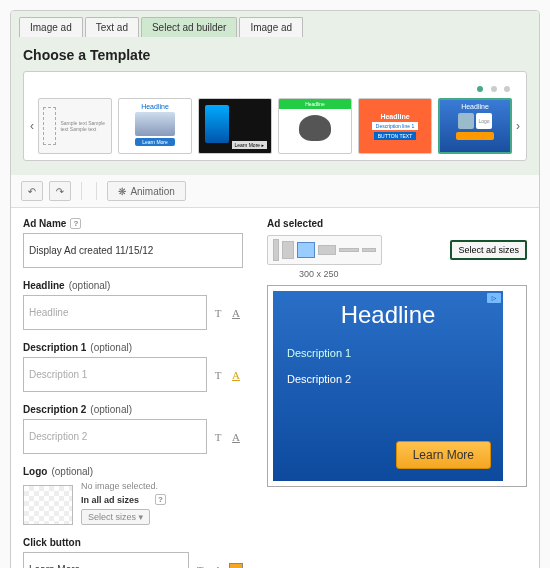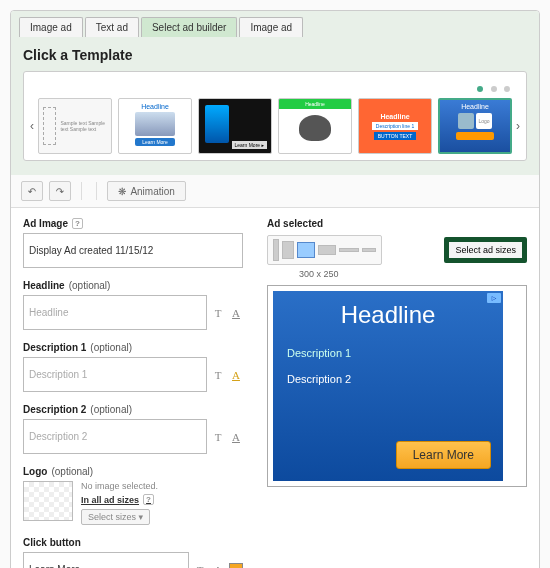--- a/index.html
+++ b/index.html
@@ -59,37 +59,37 @@
 .fld { margin-bottom:12px; }
 .fld-label { font-size:10px; font-weight:bold; color:#222; margin-bottom:4px; display:flex; align-items:center; gap:4px; }
 .opt { font-weight:normal; color:#555; }
 .help { display:inline-flex; width:11px; height:11px; border:1px solid #bbb; border-radius:2px; font-size:8px; align-items:center; justify-content:center; color:#888; cursor:pointer; }
 .inputrow { display:flex; align-items:center; gap:4px; }
 .inputrow input { flex:1; border:1px solid #bbb; padding:3px 5px; font-size:10px; color:#333; background:#fff; height:35px; }
 .inputrow input::placeholder { color:#aaa; }
 .fic { width:14px; text-align:center; font-size:11px; color:#888; font-family:Georgia,serif; cursor:pointer; }
 .swatch { width:14px; height:14px; border:1px solid #888; cursor:pointer; }
 
-.logo-row { display:flex; align-items:flex-start; gap:8px; }
+.logo-row { display:flex; align-items:flex-end; gap:8px; }
 .logo-box { width:50px; height:40px; border:1px solid #bbb; background: repeating-conic-gradient(#eee 0 25%, #fff 0 50%) 0 0/10px 10px; }
 .logo-info { font-size:9px; color:#888; }
-.logo-info .l2 { color:#333; font-weight:bold; margin-top:3px; display:flex; align-items:center; gap:4px;text-decoration:underline; }
+.logo-info .l2 { color:#333; font-weight:bold; margin-top:3px; display:flex; align-items:center; gap:16px; }
 .sel-img { display:inline-block; border:1px solid #bbb; background:#f5f5f5; padding:2px 6px; font-size:9px; margin-top:4px; cursor:pointer; border-radius:2px; }
 
 .prev-title { font-size:10px; font-weight:bold; color:#222; margin-bottom:6px; }
 .sizerow { display:flex; align-items:center; gap:4px; margin-bottom:4px; }
 .sizes { display:flex; align-items:center; gap:3px; border:1px solid #ccc; padding:3px 5px; background:#f8f8f8; border-radius:2px; }
 .sz { background:#ccc; border:1px solid #bbb; }
 .sz.a{width:6px;height:22px;}
 .sz.b{width:12px;height:18px;}
 .sz.c{width:18px;height:16px; background:#9cf; border-color:#58c;}
 .sz.d{width:18px;height:10px;}
 .sz.e{width:20px;height:4px;}
 .sz.f{width:14px;height:4px;}
-.selbtn { border:5px solid #14532d; background:#f5f5f5; padding:3px 6px; font-size:9px; border-radius:2px; cursor:pointer; }
+.selbtn { border:2px solid #14532d; background:#f5f5f5; padding:3px 6px; font-size:9px; border-radius:2px; cursor:pointer; }
 .szcap { font-size:9px; color:#666; margin-left:32px; margin-bottom:6px; }
 
 .ad-canvas { border:1px solid #aaa; padding:5px; background:#fff; }
 .ad { width:230px; height:190px; background:linear-gradient(#2a6fc7,#0d4a9e); position:relative; color:#fff; padding:10px 14px; }
 .ad .adicon { position:absolute; top:2px; right:2px; width:14px; height:10px; background:#7bf; border-radius:1px; font-size:6px; color:#03a; text-align:center; line-height:10px; }
 .ad h1 { font-size:24px; font-weight:normal; text-align:center; margin-bottom:18px; }
 .ad .d1 { font-size:11px; color:#cfe; margin-bottom:14px; }
 .ad .d2 { font-size:11px; margin-bottom:26px; }
 .ad .cta { position:absolute; right:12px; bottom:12px; background:linear-gradient(#ffc24d,#f5a623); color:#333; padding:6px 16px; border-radius:3px; font-size:12px; border:1px solid #d68b00; cursor:pointer; }
 </style>
@@ -99,21 +99,21 @@
 <div class="frame">
 
   <div class="tabs">
     <div class="tab">Image ad</div>
     <div class="tab">Text ad</div>
     <div class="tab active">Select ad builder</div>
     <div class="tab">Image ad</div>
   </div>
 
   <div class="section-templates">
-    <div class="section-title">Click a Template</div>
+    <div class="section-title">Choose a Template</div>
     <div class="carousel-box">
       <div class="dots">
         <span class="dot on"></span>
         <span class="dot"></span>
         <span class="dot"></span>
       </div>
       <div class="carousel">
         <div class="navbtn">‹</div>
         <div class="thumbs">
           <div class="thumb t1">
@@ -163,21 +163,21 @@
         <span class="ticon">❋</span>
         <span>Animation</span>
       </div>
   </div>
 
   <div class="main">
     <div class="form">
 
       <div class="fld">
         <div class="fld-label">
-            <span>Ad Image</span>
+            <span>Ad Name</span>
             <span class="help">?</span>
           </div>
         <div class="inputrow">
             <input type="text" value="Display Ad created 11/15/12" style="">
           </div>
       </div>
 
       <div class="fld">
         <div class="fld-label">
             <span>Headline</span>

